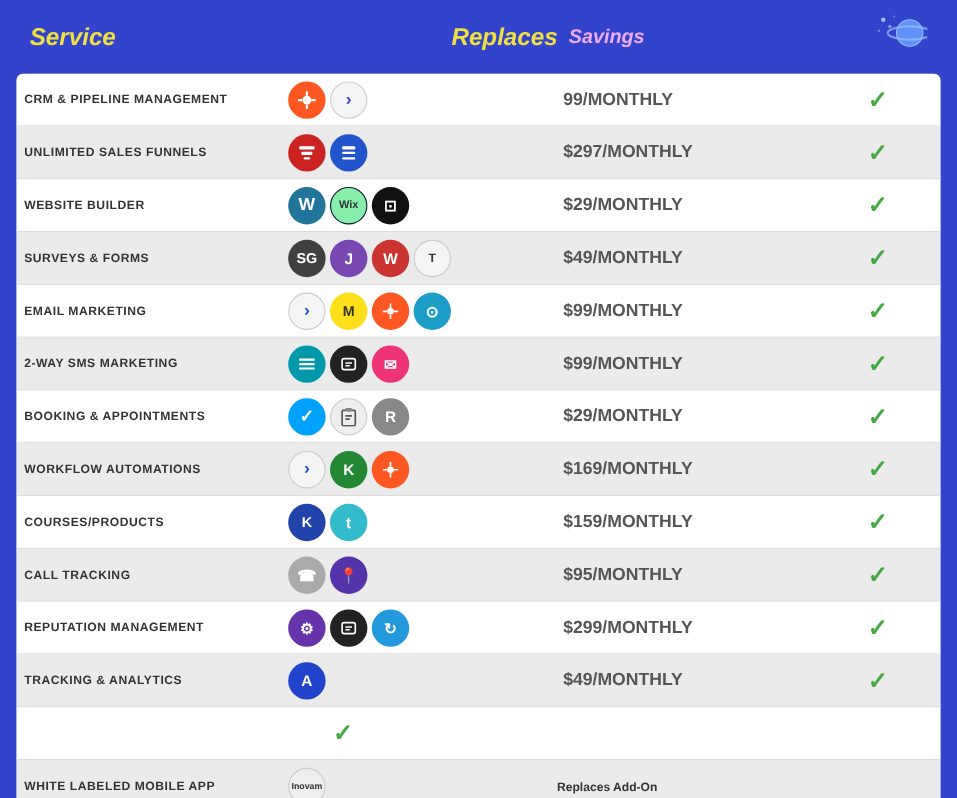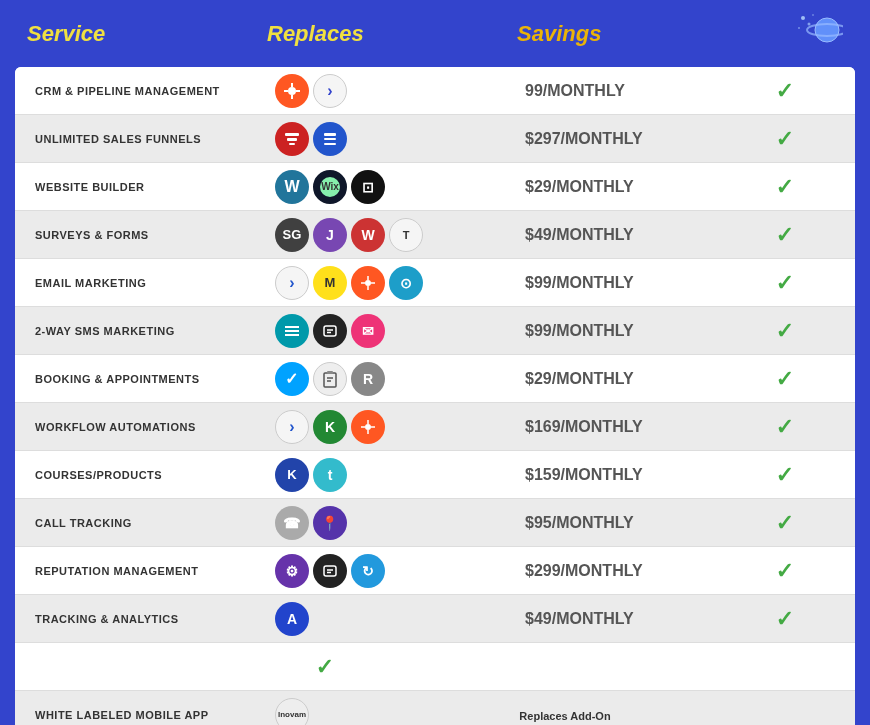--- a/index.html
+++ b/index.html
@@ -27,47 +27,47 @@
       font-size: 22px;
       font-weight: bold;
       font-style: italic;
     }
     .header-replaces {
       width: 240px;
       color: #f0e040;
       font-size: 22px;
       font-weight: bold;
       font-style: italic;
-      text-align: left;
+      text-align: right;
     }
     .header-savings {
       flex: 1;
-      color: #eab308;
-      font-size: 22px;
+      color: #f0abfc;
+      font-size: 18px;
       font-weight: bold;
       font-style: italic;
       text-align: left;
       padding-left: 10px;
     }
     .header-icon {
       width: 80px;
       text-align: right;
       font-size: 28px;
     }
     .table-wrapper {
       background: #f5f5f5;
       border-radius: 6px;
       overflow: hidden;
     }
     .table-row {
       display: flex;
       align-items: center;
       border-bottom: 1px solid #ddd;
       min-height: 48px;
-      padding: 6px 20px;
+      padding: 6px 7px;
     }
     .table-row:last-child {
       border-bottom: none;
     }
     .table-row:nth-child(odd) {
       background: #ffffff;
     }
     .table-row:nth-child(even) {
       background: #ebebeb;
     }
@@ -120,21 +120,21 @@
       font-size: 13px;
       font-weight: bold;
       color: white;
       flex-shrink: 0;
     }
     .logo-orange { background: #ff5722; }
     .logo-arrow-circle { background: #f5f5f5; border: 1px solid #ccc; color: #3344cc; font-size: 16px; font-weight: bold; }
     .logo-red { background: #cc2222; }
     .logo-blue { background: #2255cc; }
     .logo-dark { background: #222; color: white; }
-    .logo-wix { background: #86efac; border: 7px solid #0f172a; color: #333; font-size: 10px; font-weight: bold; }
+    .logo-wix { background: #86efac; border: 1px solid #0f172a; color: #333; font-size: 10px; font-weight: bold; }
     .logo-squarespace { background: #111; color: white; font-size: 16px; }
     .logo-typeform { background: #f5f5f5; border: 1px solid #ccc; color: #333; font-size: 11px; font-weight: bold; }
   </style>
 </head>
 <body>
 
 <div class="container">
 
   <div class="header-row">
     <div class="header-service">Service</div>

